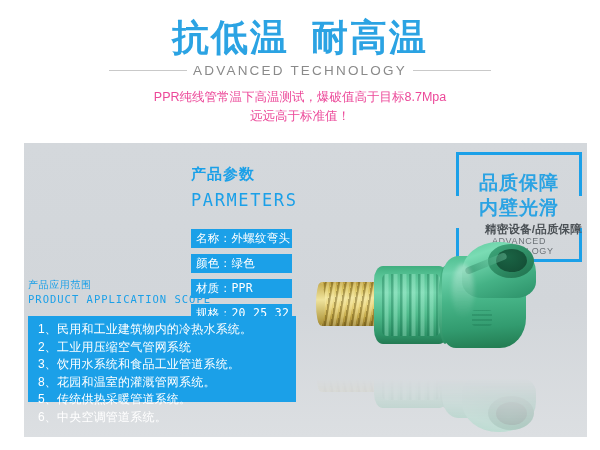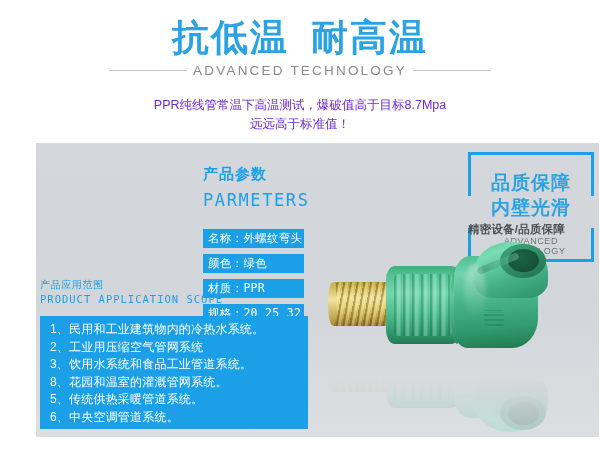--- a/index.html
+++ b/index.html
@@ -24,28 +24,28 @@
   .subtitle-row {
     position: absolute; left: 0; top: 63px; width: 600px;
     display: flex; align-items: center; justify-content: center;
   }
   .rule { height: 1px; background: #c9c9c9; width: 78px; }
   .subtitle-en {
     font-size: 13.5px; color: #8a8a8a; letter-spacing: 2.2px;
     padding: 0 6px; white-space: nowrap;
   }
   .lead {
-    position: absolute; left: 0; top: 96px; width: 600px;
-    text-align: center; color: #6d28d9;
+    position: absolute; left: 0; top: 88px; width: 600px;
+    text-align: center; color: #ec4899;
     font-size: 12.5px; line-height: 19px;
   }
 
   
   .panel {
-    position: absolute; left: 36px; top: 143px;
+    position: absolute; left: 24px; top: 143px;
     width: 563px; height: 294px;
     background: #d3d7db;
     background-image: linear-gradient(180deg, #d4d8dc 0%, #d2d6da 55%, #dcdfe2 100%);
     overflow: hidden;
   }
 
   
   .params { position: absolute; left: 167px; top: 22px; }
   .params-cn { font-size: 15px; font-weight: bold; color: #1BA0E8; letter-spacing: 1px; }
   .params-en {
@@ -64,21 +64,21 @@
 
   
   .scope-head { position: absolute; left: 4px; top: 135px; }
   .scope-cn { font-size: 10px; color: #1BA0E8; letter-spacing: 0.6px; }
   .scope-en {
     font-size: 10.5px; color: #1BA0E8; letter-spacing: 1px;
     font-family: "DejaVu Sans Mono", monospace; margin-top: 1px;
   }
   .scope-box {
     position: absolute; left: 4px; top: 173px;
-    width: 268px; height: 113px;
+    width: 268px; height: 86px;
     background: #1BA0E8; padding: 5px 0 0 10px;
   }
   .scope-item {
     color: #ffffff; font-size: 12px; line-height: 17.5px;
     white-space: nowrap; letter-spacing: 0.2px;
   }
 
   
   .callout { position: absolute; left: 432px; top: 9px; width: 126px; height: 110px; }
   .callout .frame-top,
@@ -92,21 +92,21 @@
   .callout .frame-r-top,
   .callout .frame-r-bottom { position: absolute; right: 0; width: 3px; background: #1BA0E8; }
   .callout .frame-r-top { top: 0; height: 44px; }
   .callout .frame-r-bottom { bottom: 0; height: 34px; }
   .callout-cn {
     position: absolute; left: 0; top: 18px; width: 126px; text-align: center;
     font-size: 19px; font-weight: bold; color: #2BA3E3;
     line-height: 25px; letter-spacing: 1px;
   }
   .callout-sub1 {
-    position: absolute; left: 0; top: 70px; width: 126px; text-align: left;
+    position: absolute; left: 0; top: 70px; width: 126px; text-align: right;
     font-size: 11.5px; font-weight: bold; color: #4a5055; letter-spacing: 0.2px;
   }
   .callout-sub2 {
     position: absolute; left: 0; top: 84px; width: 126px; text-align: center;
     font-size: 9px; color: #6d7378; letter-spacing: 0.6px;
   }
 
   
   .product { position: absolute; left: 288px; top: 95px; width: 240px; height: 200px; }
 

